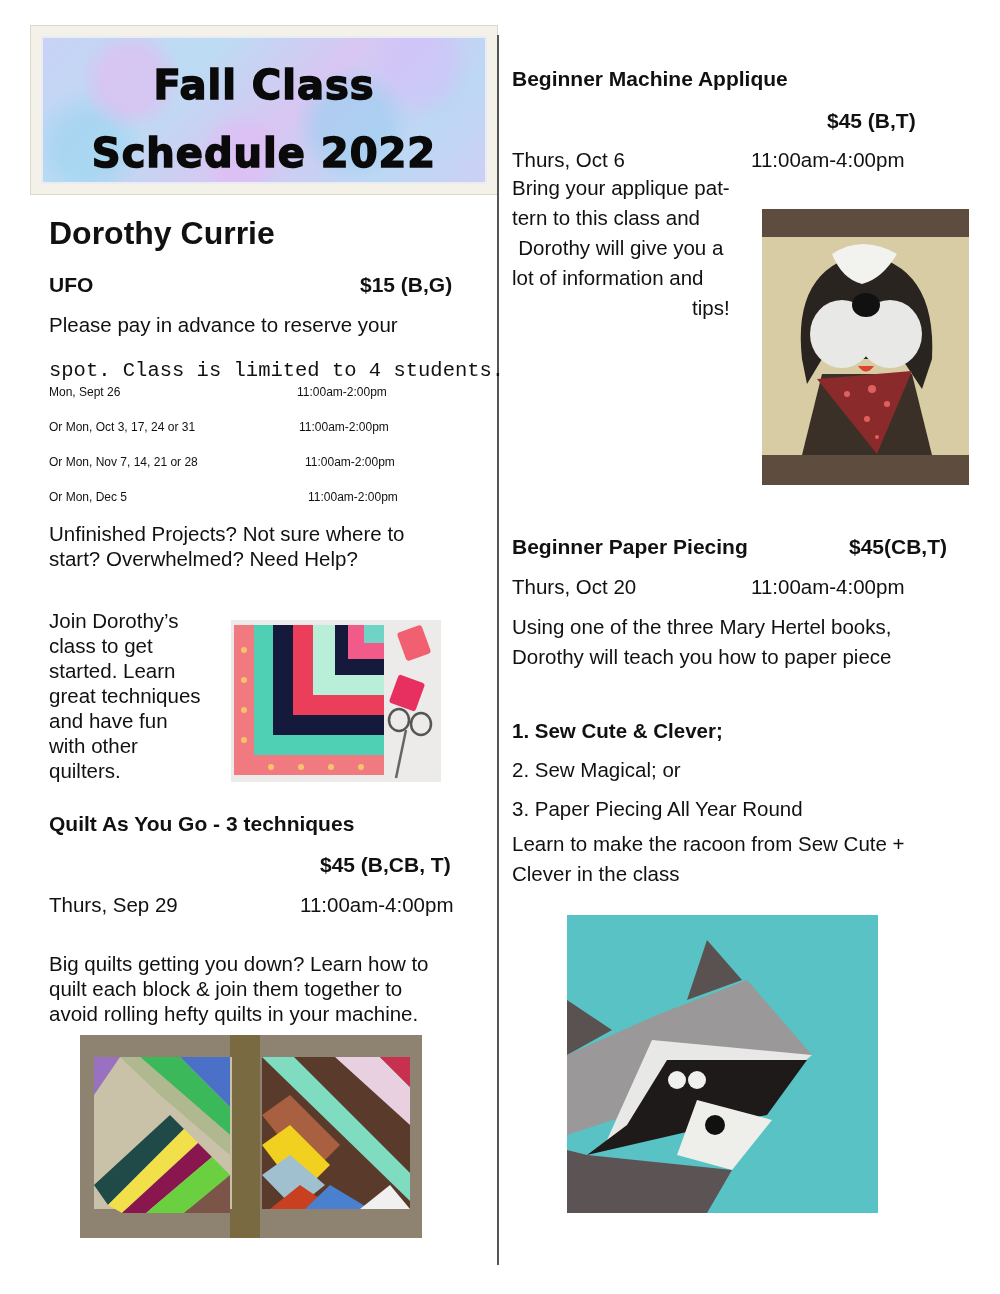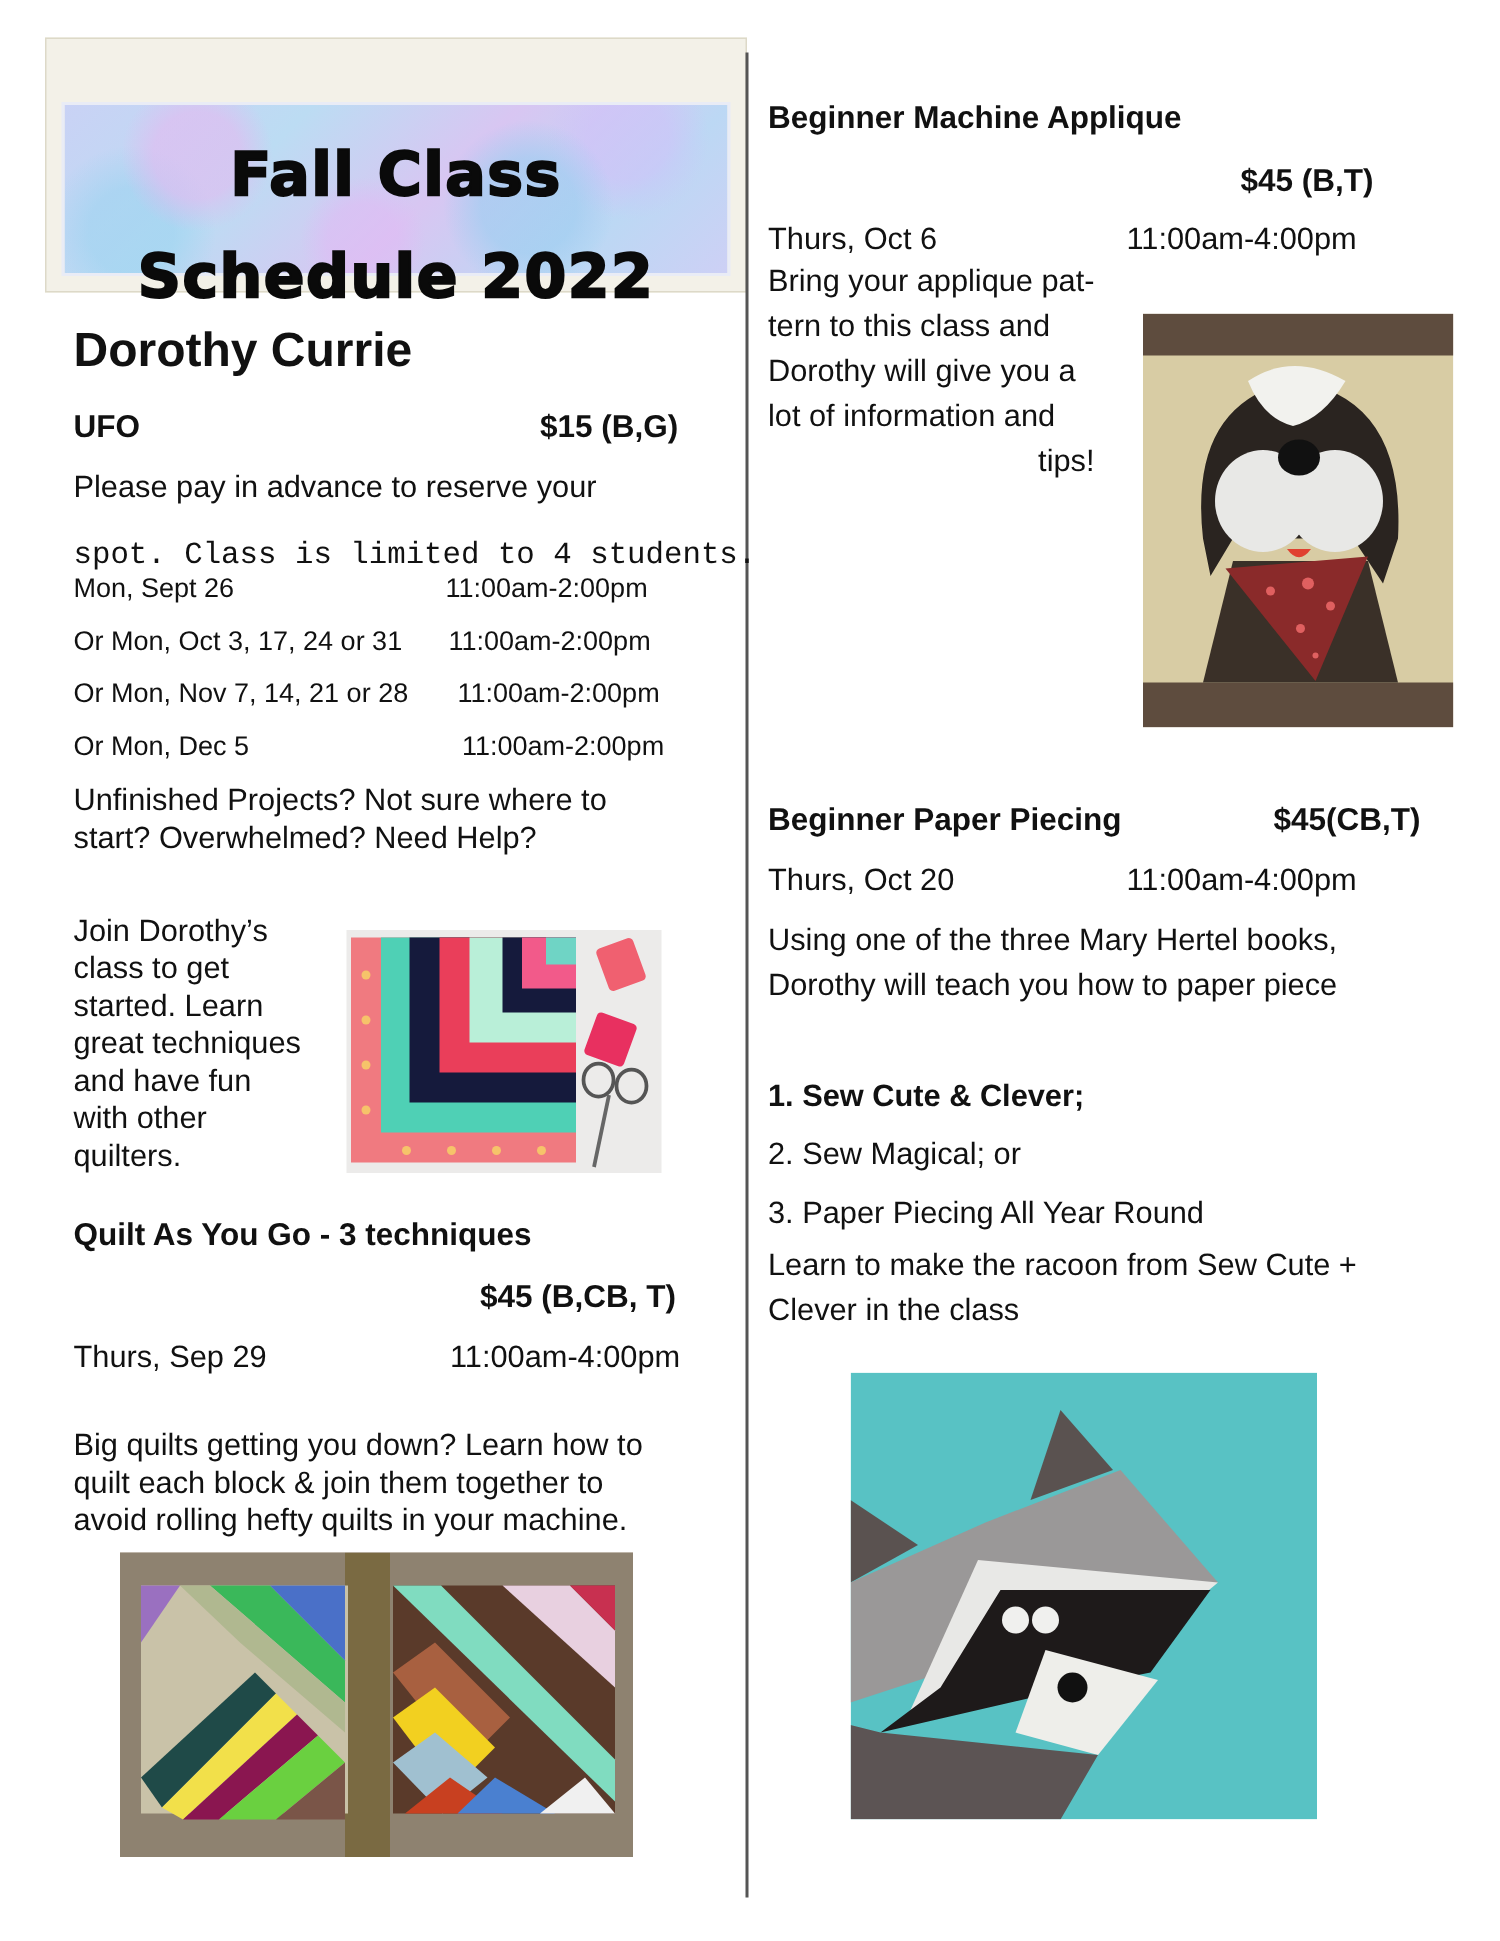--- a/index.html
+++ b/index.html
@@ -16,37 +16,36 @@
   .title-inner {
     position: absolute; left: 10px; top: 10px; right: 10px; bottom: 10px;
     border: 2px solid #e9ecf6;
     background:
       radial-gradient(circle at 20% 30%, rgba(232,182,240,0.55) 0 8%, transparent 14%),
       radial-gradient(circle at 70% 60%, rgba(150,205,240,0.55) 0 10%, transparent 18%),
       radial-gradient(circle at 45% 80%, rgba(225,185,245,0.5) 0 9%, transparent 16%),
       radial-gradient(circle at 85% 20%, rgba(210,190,250,0.5) 0 7%, transparent 14%),
       radial-gradient(circle at 10% 75%, rgba(150,210,240,0.5) 0 7%, transparent 14%),
       linear-gradient(135deg, #c9d2f5 0%, #bcdcf3 30%, #d8c6f2 55%, #bcd8f4 80%, #cdd0f5 100%);
-    margin-top: 32px;
   }
   .title-text {
     position: absolute; left: 0; right: 0; text-align: center;
     font-family: "DejaVu Sans", sans-serif; font-weight: 900;
     font-size: 40px; color: #0a0a0a; letter-spacing: 1px;
     -webkit-text-stroke: 1.5px #0a0a0a;
   }
   .t1 { top: 24px; }
   .t2 { top: 92px; }
 
   
   .divider { left: 497px; top: 35px; width: 2px; height: 1230px; background: #555; }
 
   .txt { font-size: 21px; line-height: 25px; white-space: nowrap; }
   .bold { font-weight: bold; }
-  .small { font-size: 18px; }
+  .small { font-size: 12px; }
   .body { font-size: 20.5px; line-height: 25px; }
 
   
   .img { overflow: hidden; }
 </style>
 </head>
 <body>
 
 <div class="abs title-frame">
   <div class="title-inner">
@@ -158,21 +157,21 @@
 </div>
 
 <div class="abs txt bold" style="left:512px; top:66px;">Beginner Machine Applique</div>
 <div class="abs txt bold" style="left:827px; top:108px;">$45 (B,T)</div>
 <div class="abs txt body" style="left:512px; top:147px;">Thurs, Oct 6</div>
 <div class="abs txt body" style="left:751px; top:147px;">11:00am-4:00pm</div>
 
 <div class="abs" style="left:512px; top:173px;">
   <div class="txt body" style="line-height:30px;">Bring your applique pat-</div>
   <div class="txt body" style="line-height:30px;">tern to this class and</div>
-  <div class="txt body" style="line-height:30px;">Dorothy will give you a</div>
+  <div class="txt body" style="line-height:30px;text-align:center;">Dorothy will give you a</div>
   <div class="txt body" style="line-height:30px;">lot of  information and</div>
   <div class="txt body" style="line-height:30px;text-align:right;">tips!</div>
 </div>
 
 <div class="abs img" style="left:762px; top:209px; width:207px; height:276px;" title="appliqued shaggy dog with red bandana">
   <svg width="207" height="276" viewBox="0 0 207 276">
     <rect width="207" height="276" fill="#d8cca4"></rect>
     <rect width="207" height="28" fill="#5e4c3e"></rect>
     <rect y="246" width="207" height="30" fill="#5e4c3e"></rect>
     <path d="M40,150 Q30,60 100,45 Q175,55 170,150 L160,180 L140,150 L60,150 L45,175 Z" fill="#2a2420"></path>

